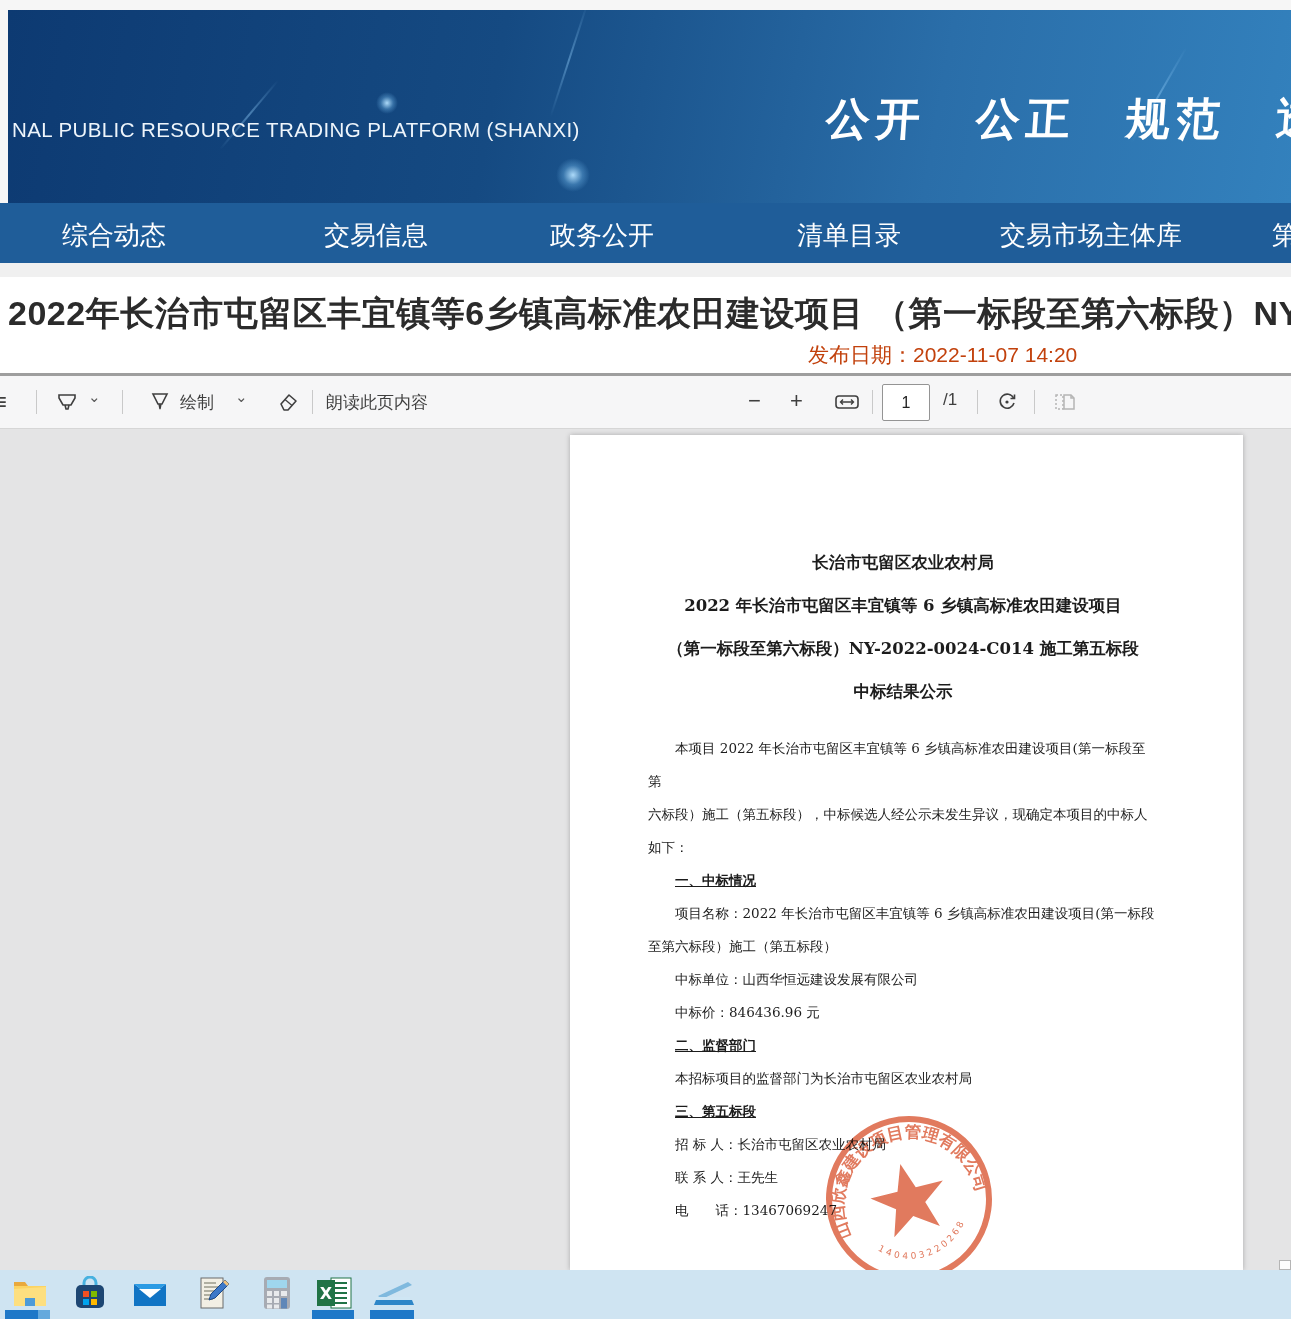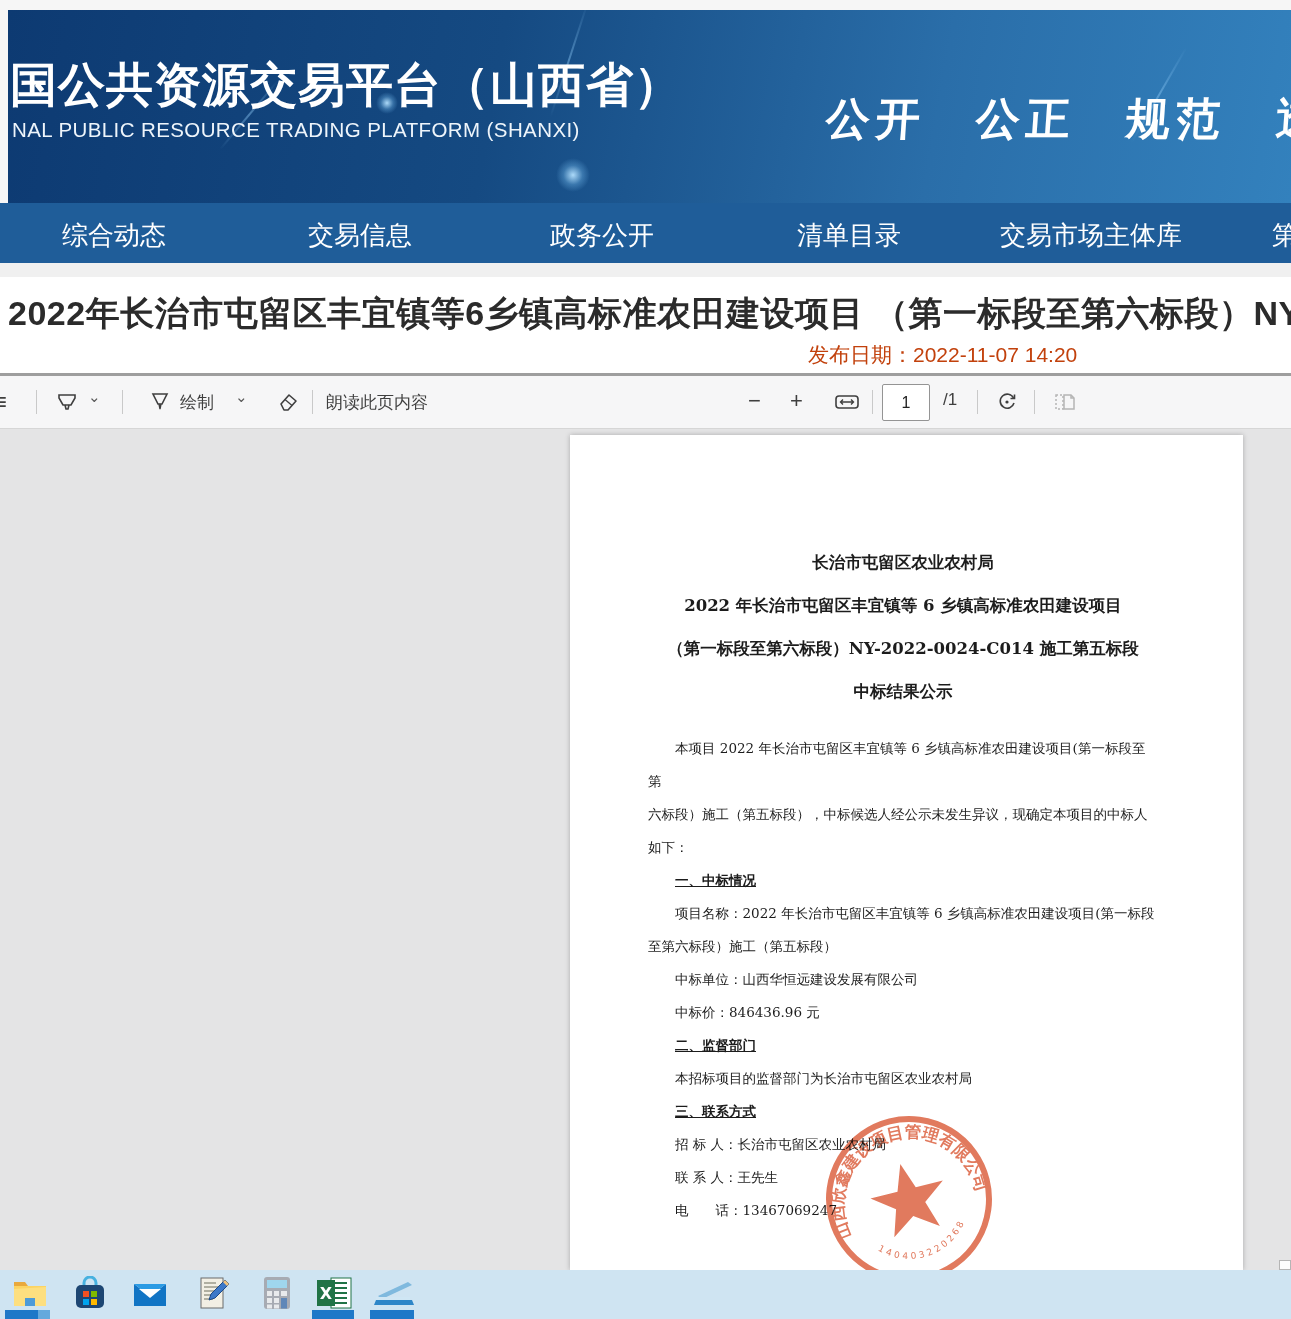--- a/index.html
+++ b/index.html
@@ -70,28 +70,27 @@
 
   <div class="top-strip"></div>
   <div class="left-strip"></div>
 
   <div class="banner noselect">
     <div class="streak" style="left:560px;top:-10px;height:120px;transform:rotate(18deg);"></div>
     <div class="streak" style="left:240px;top:60px;height:90px;transform:rotate(40deg);"></div>
     <div class="streak" style="left:1150px;top:30px;height:110px;transform:rotate(30deg);"></div>
     <div class="glow" style="left:548px;top:148px;width:34px;height:34px;"></div>
     <div class="glow" style="left:368px;top:82px;width:22px;height:22px;"></div>
-    <div class="banner-title">国公共资源交易平台（山西省）</div>
     <div class="banner-sub">NAL PUBLIC RESOURCE TRADING PLATFORM (SHANXI)</div>
     <div class="banner-slogan">公开　公正　规范　透</div>
   </div>
 
   <div class="nav noselect">
     <span style="left:62px">综合动态</span>
-    <span style="left:308px">交易信息</span>
+    <span style="left:324px">交易信息</span>
     <span style="left:550px">政务公开</span>
     <span style="left:797px">清单目录</span>
     <span style="left:1000px">交易市场主体库</span>
     <span style="left:1272px">第</span>
   </div>
 
   <div class="gray-strip"></div>
   <div class="article-head">
     <div class="article-title">2022年长治市屯留区丰宜镇等6乡镇高标准农田建设项目 （第一标段至第六标段）NY-2022-</div>
     <div class="article-date">
@@ -171,21 +170,21 @@
           <p class="b ind">本项目 2022 年长治市屯留区丰宜镇等 6 乡镇高标准农田建设项目(第一标段至第</p>
           <p class="b">六标段）施工（第五标段），中标候选人经公示未发生异议，现确定本项目的中标人</p>
           <p class="b">如下：</p>
           <p class="b ind bold">一、中标情况</p>
           <p class="b ind">项目名称：2022 年长治市屯留区丰宜镇等 6 乡镇高标准农田建设项目(第一标段</p>
           <p class="b">至第六标段）施工（第五标段）</p>
           <p class="b ind">中标单位：山西华恒远建设发展有限公司</p>
           <p class="b ind">中标价：846436.96 元</p>
           <p class="b ind bold">二、监督部门</p>
           <p class="b ind">本招标项目的监督部门为长治市屯留区农业农村局</p>
-          <p class="b ind bold">三、联系方式</p>
+          <p class="b ind bold">三、第五标段</p>
           <p class="b ind">招 标 人：长治市屯留区农业农村局</p>
           <p class="b ind">联 系 人：王先生</p>
           <p class="b ind">电　　话：13467069247</p>
           <p class="b ind gap">招标代理机构：山西欣鑫建设项目管理有限公司</p>
           <p class="b ind">联 系 人：李女士</p>
 
         </div>
       </div>
 
       <div class="seal">

